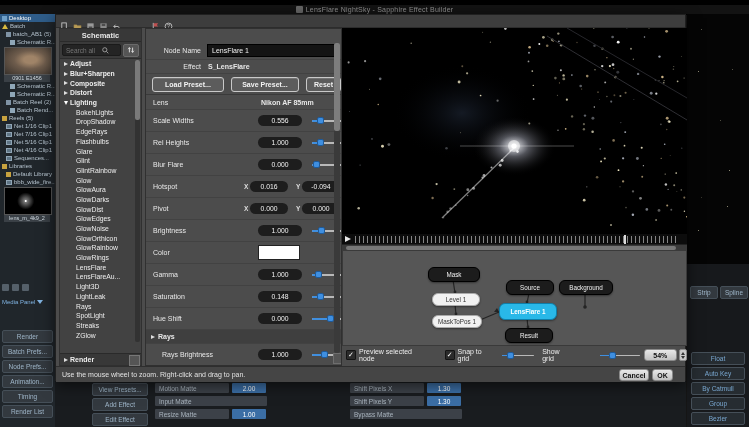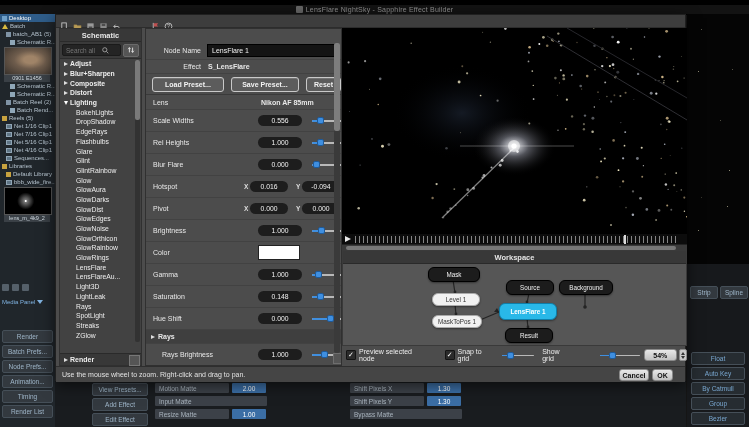--- a/index.html
+++ b/index.html
@@ -712,21 +712,20 @@
       <span id="play-tri"></span>
       <div id="ticks">
         <div id="playhead"></div>
       </div>
     </div>
     <div id="scrollstrip" class="abs">
       <div id="scrollthumb"></div>
     </div>
 
     <div id="workspace" class="abs">
-      <div class="panel-hdr">Workspace</div>
       <div id="ws-graph">
         <svg id="ws-edges" width="345" height="85" style="position:absolute;left:0;top:0;">
             <g stroke="#242424" stroke-width="1.2" fill="none">
               <path d="M110 18 L112 31"></path>
               <path d="M112 42 L113 53"></path>
               <path d="M137 58 L156 50"></path>
               <path d="M186 31 L184 41"></path>
               <path d="M184 56 L185 66"></path>
               <path d="M242 31 L242 44"></path>
             </g>

